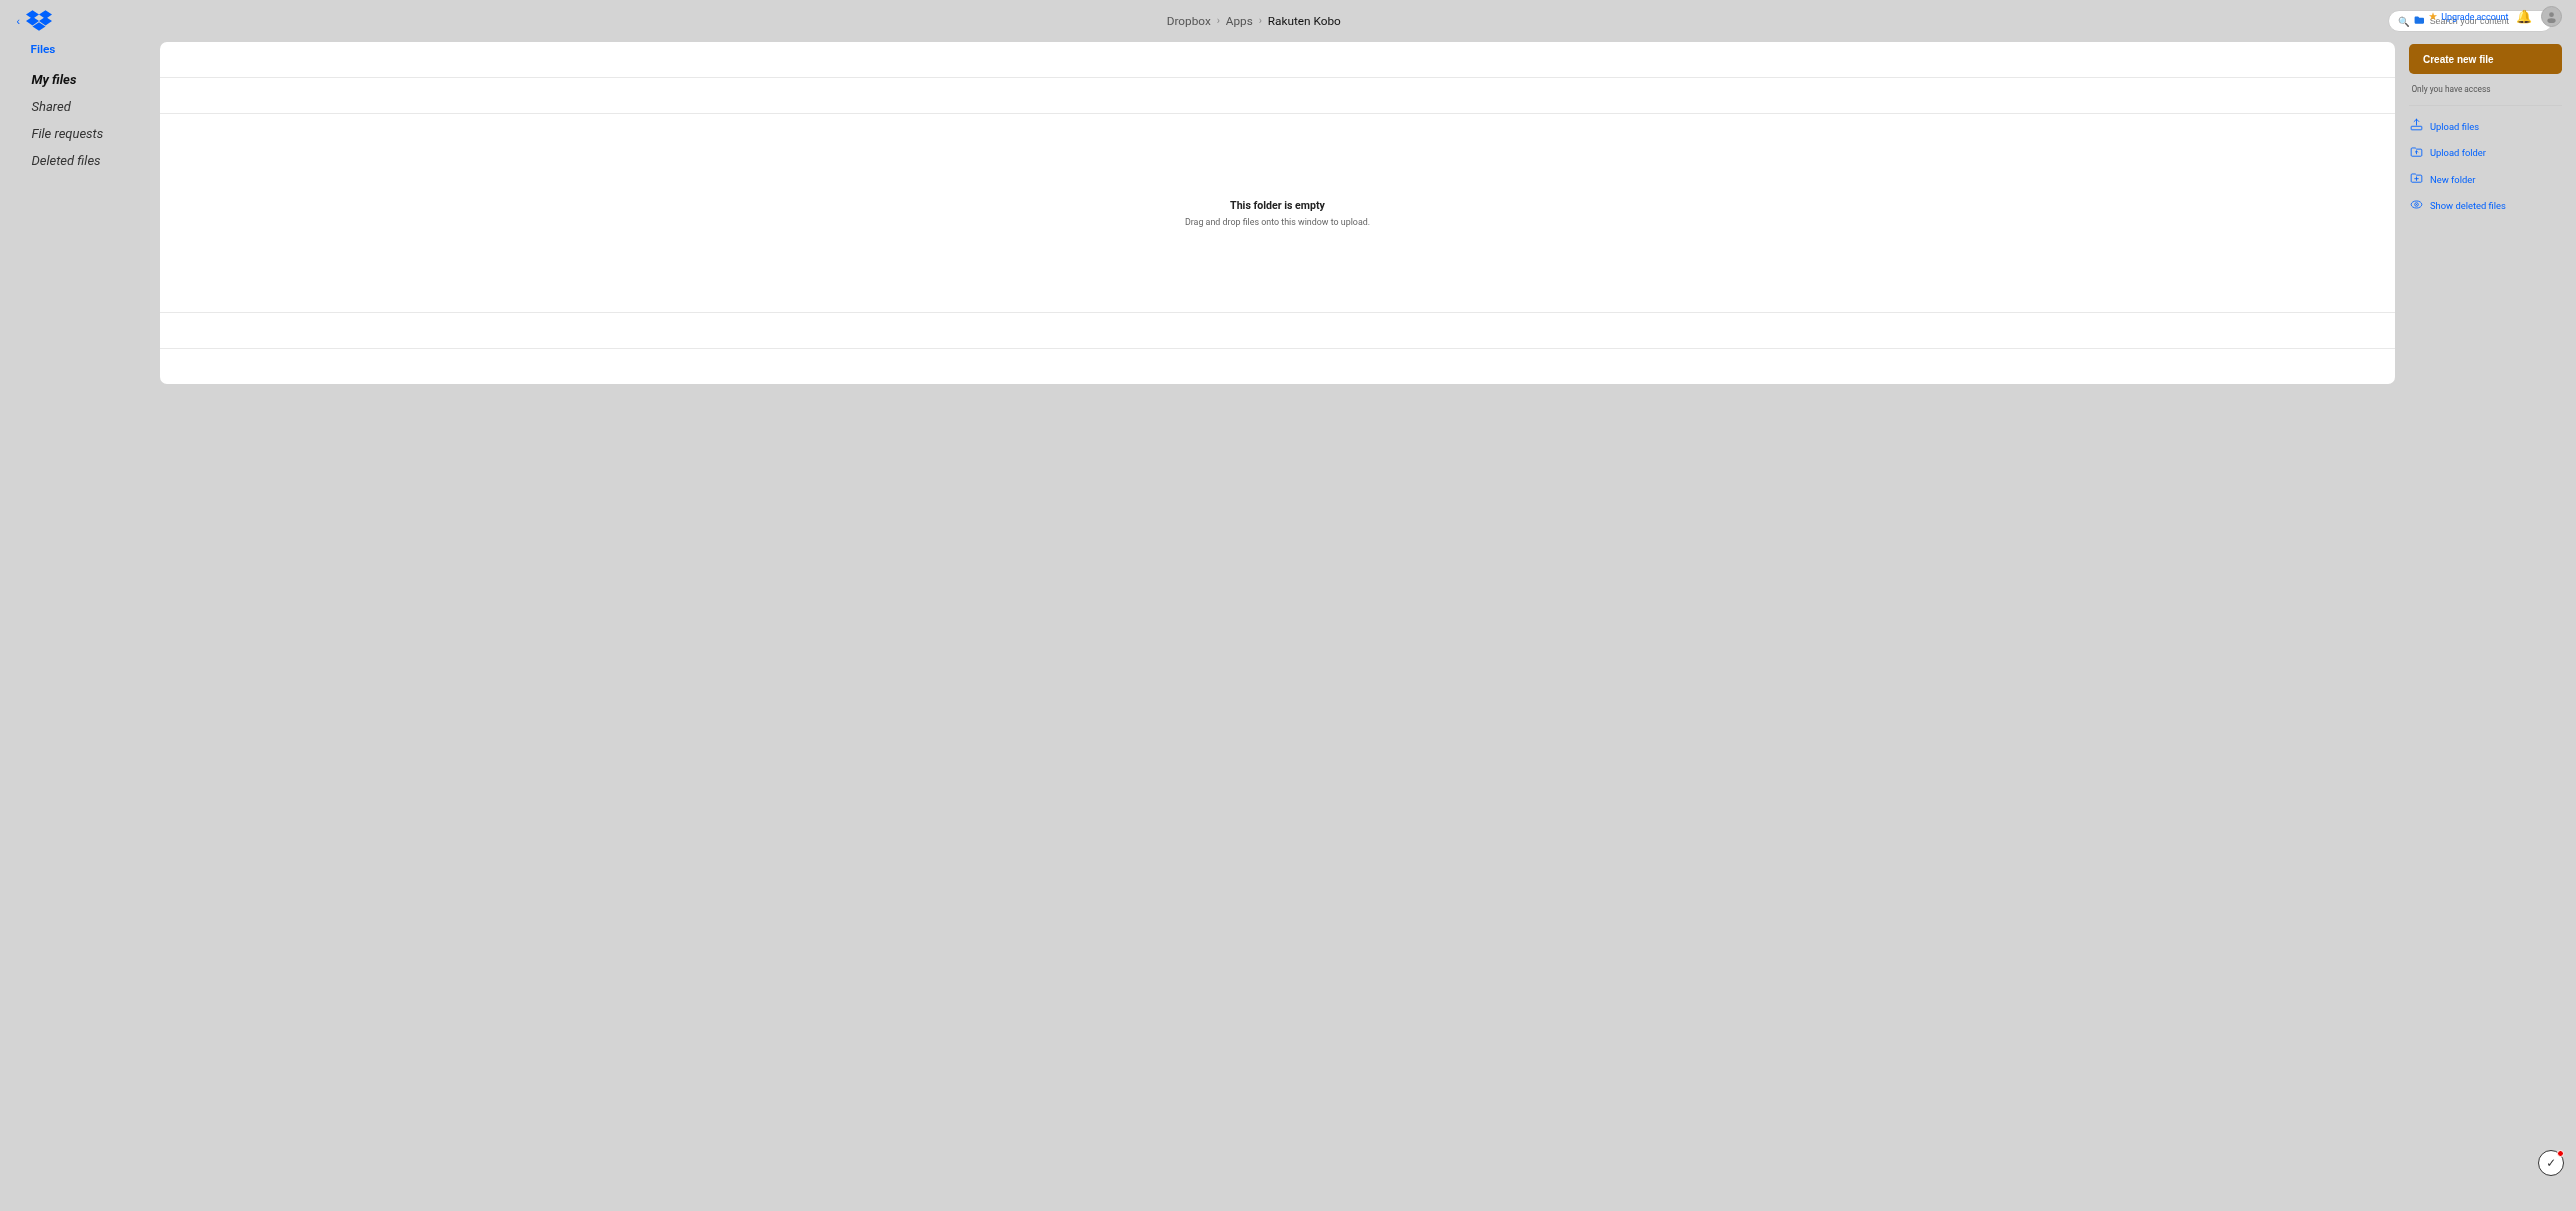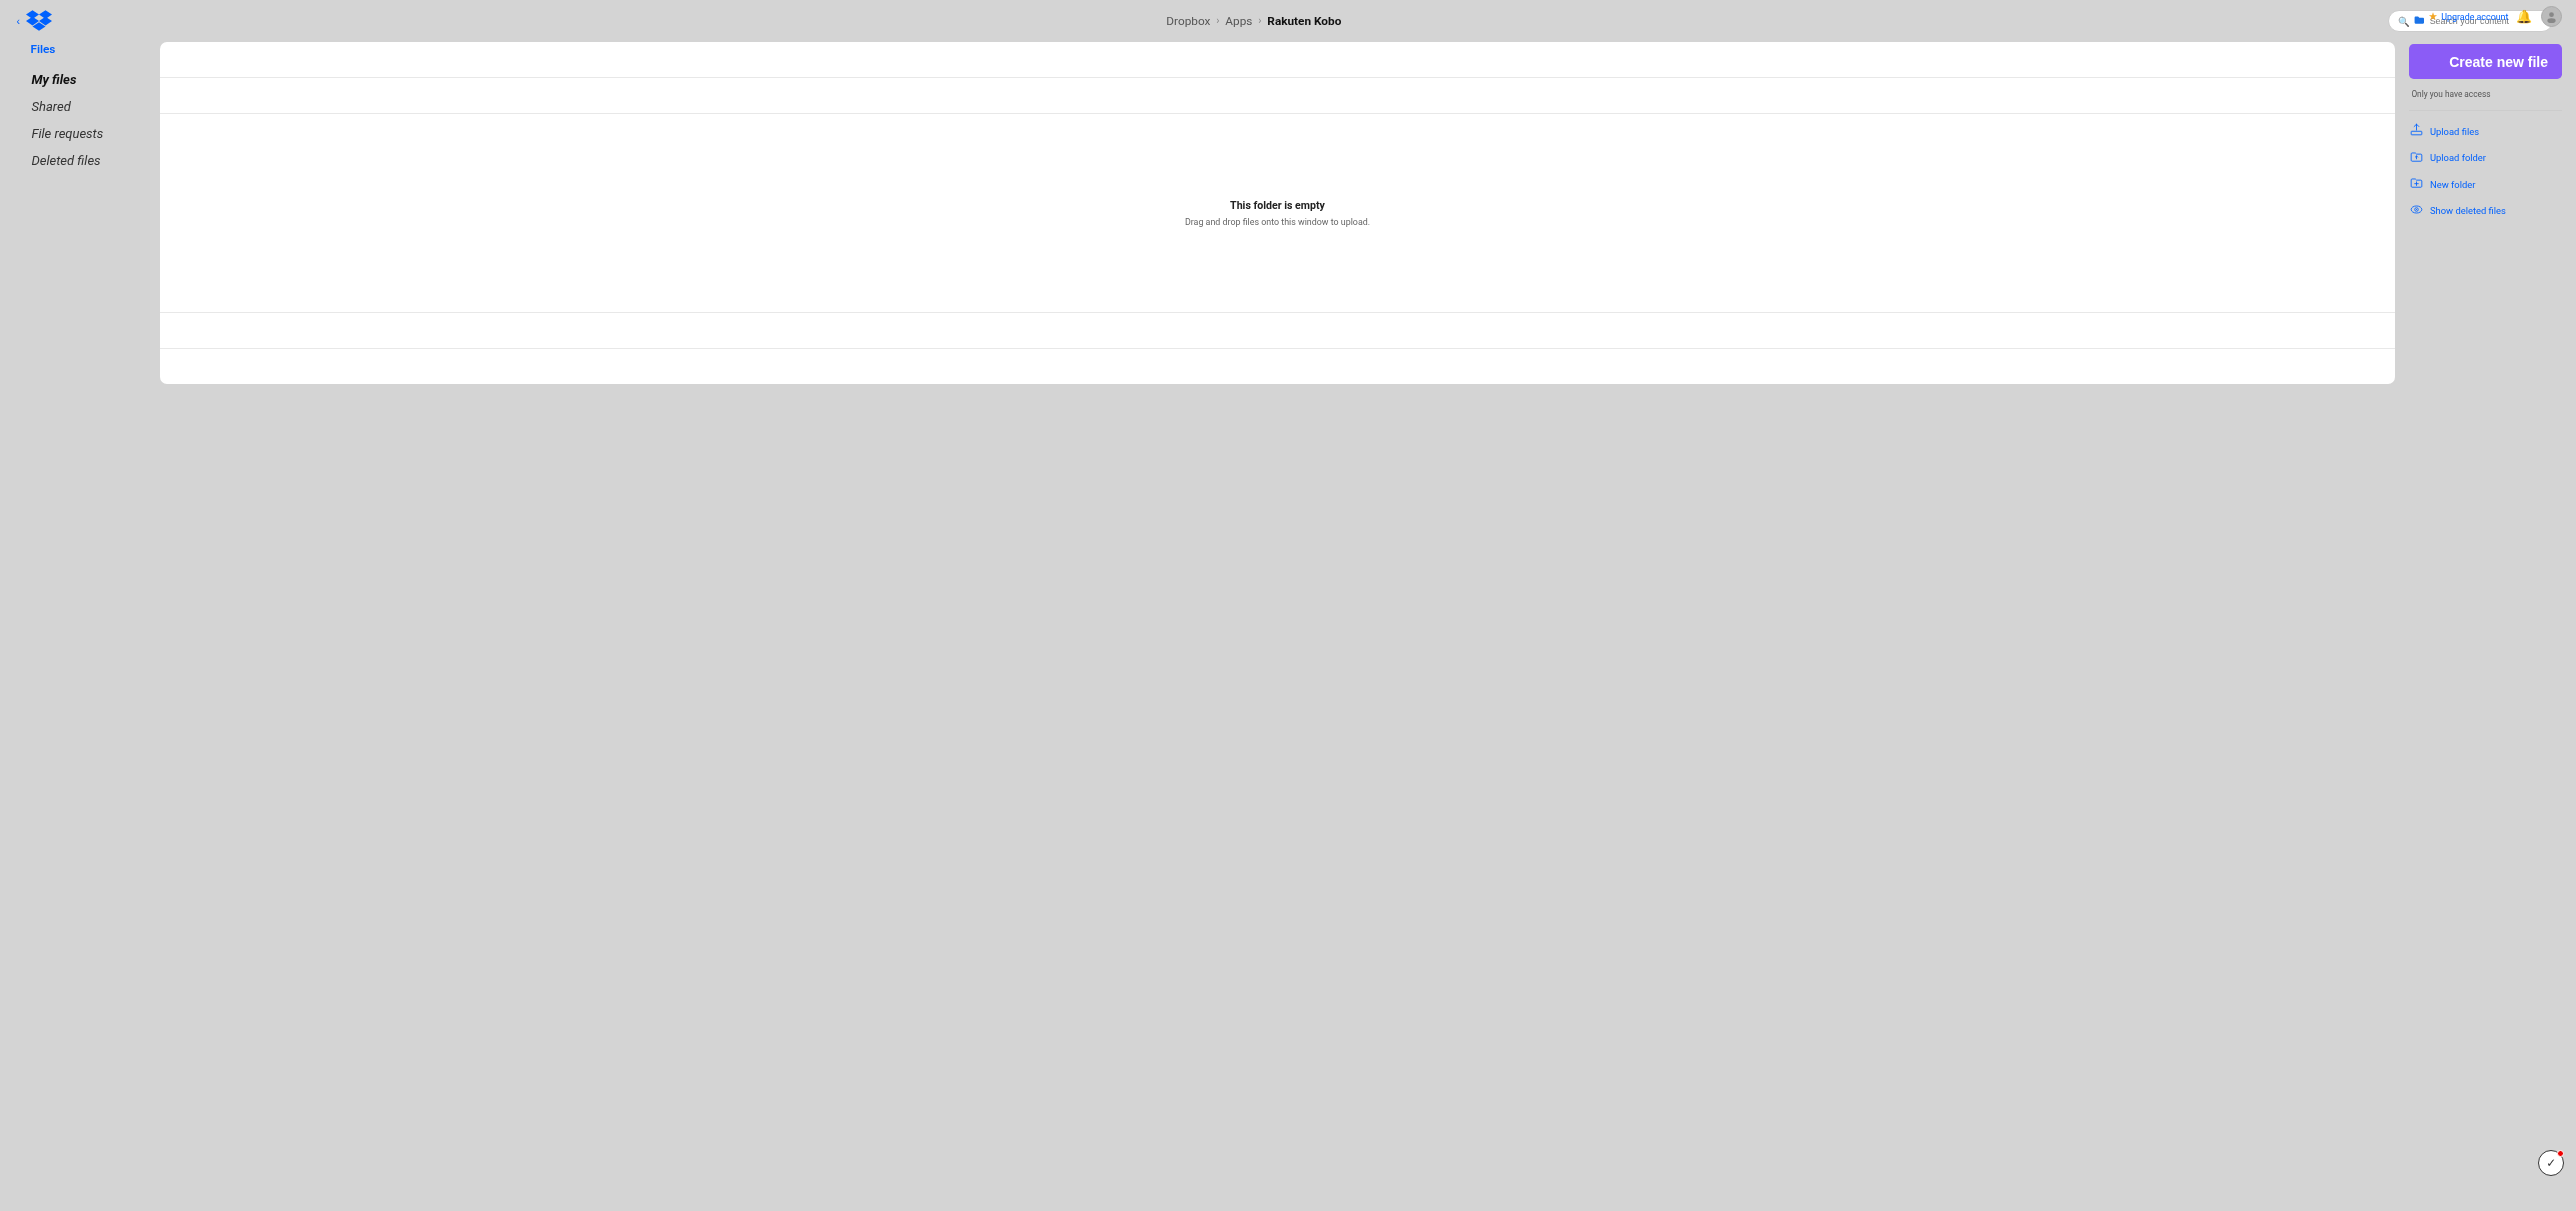--- a/index.html
+++ b/index.html
@@ -66,21 +66,21 @@
       justify-content: center;
     }
     .breadcrumb {
       font-size: 11.8px;
       color: #555;
       display: flex;
       align-items: flex-start;
       gap: 5.9px;
     }
     .breadcrumb .current {
-      font-weight: 700;
+      font-weight: 400;
       color: #111;
     }
     .breadcrumb .sep {
       color: #888;
       font-size: 10.6px;
     }
 
     
     .search-area {
       display: flex;
@@ -218,30 +218,30 @@
     
     .right-panel {
       width: 153px;
       flex-shrink: 0;
       display: flex;
       flex-direction: column;
       gap: 9.4px;
       padding-top: 2.4px;
     }
     .create-btn {
-      background: #8b5cf6;
+      background: #a16207;
       color: white;
       border: none;
       border-radius: 4.7px;
       padding: 9.4px 14px;
-      font-size: 14px;
+      font-size: 10px;
       font-weight: 600;
       cursor: pointer;
       width: 100%;
-      text-align: right;
+      text-align: left;
     }
     .access-text {
       font-size: 8.3px;
       color: #555;
       padding: 0 2.4px;
     }
     .panel-divider {
       border: none;
       border-top: 0.6px solid #ccc;
       margin: 2.4px 0;

